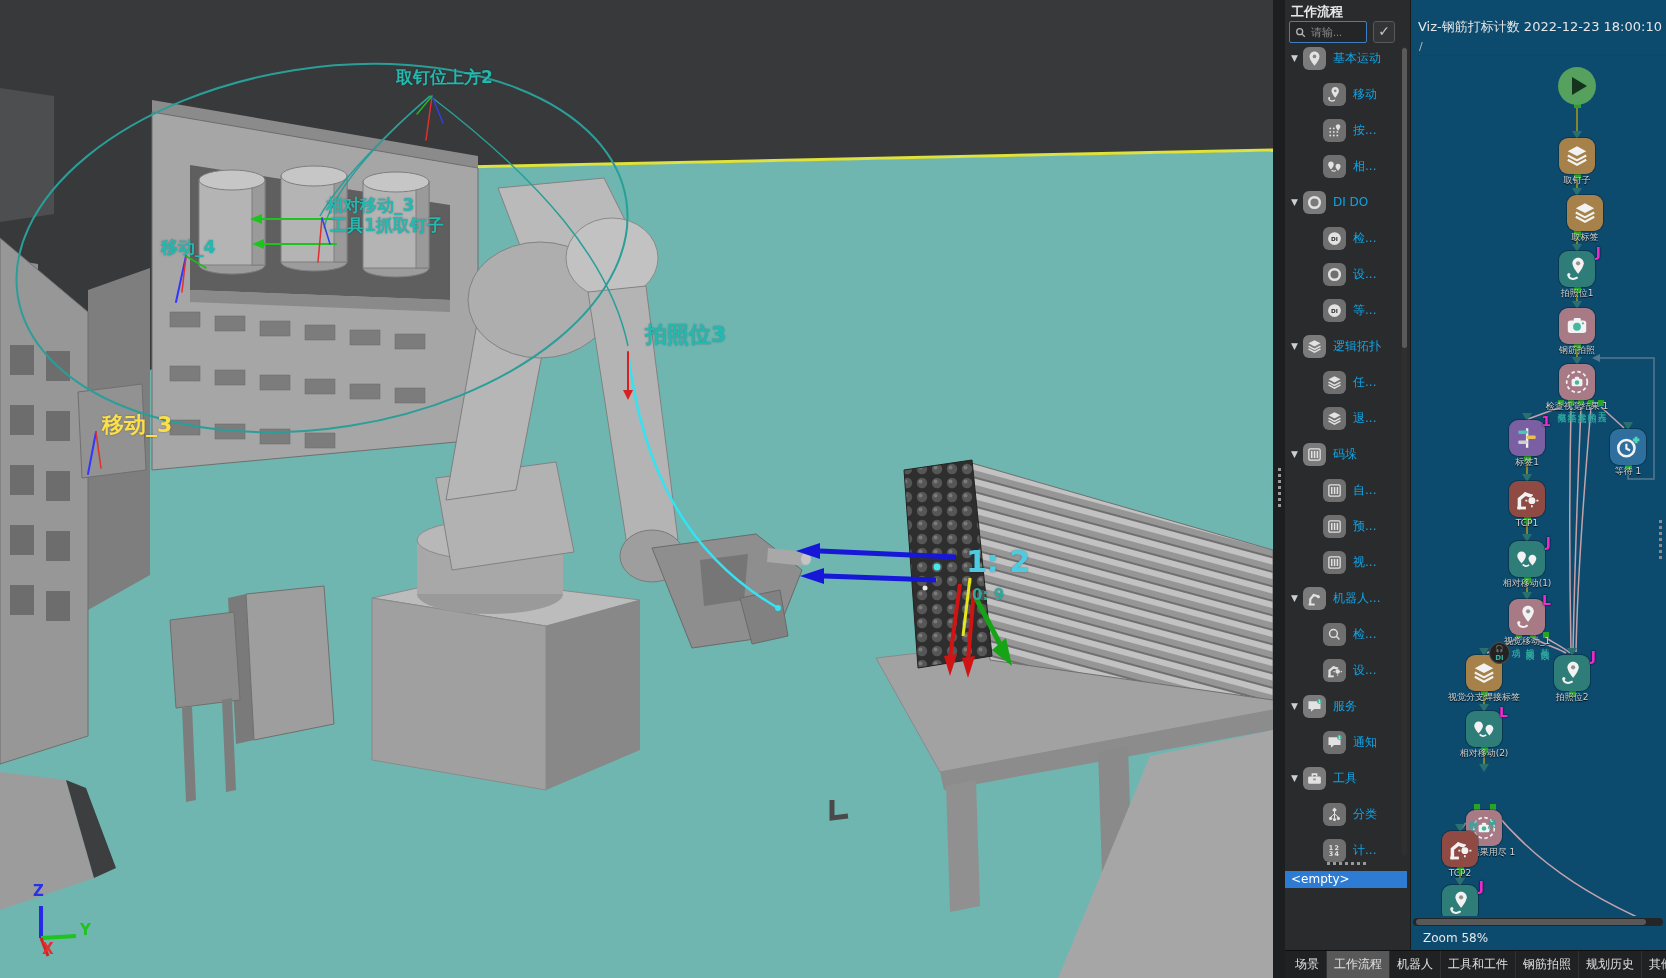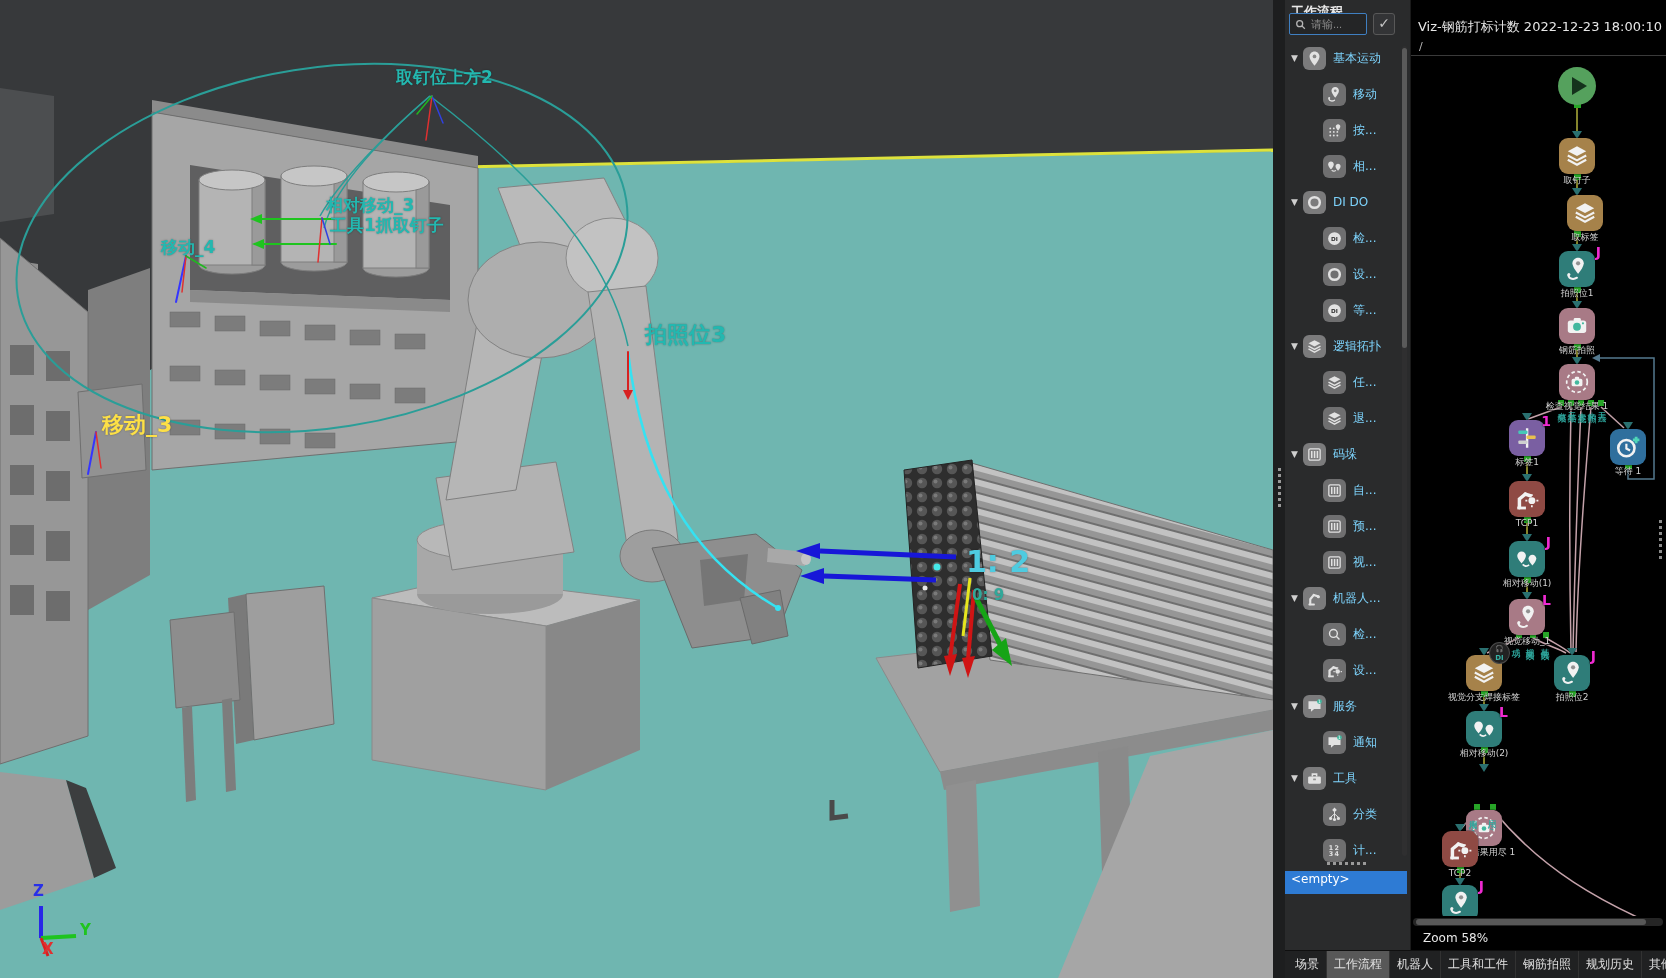--- a/index.html
+++ b/index.html
@@ -15,44 +15,44 @@
   
   #vsplit{position:absolute;left:1273px;top:0;width:12px;height:978px;background:#1d1e1f;}
   .vdots{position:absolute;left:5px;top:468px;width:3px;height:40px;
          background:repeating-linear-gradient(#9a9a9a 0 3px,transparent 3px 6px);}
   .hdots{width:42px;height:3px;margin:2px auto;
          background:repeating-linear-gradient(90deg,#9a9a9a 0 3px,transparent 3px 6px);}
 
   
   #treepanel{position:absolute;left:1285px;top:0;width:125px;height:950px;background:#2a2b2c;border-right:1px solid #1c1c1c;}
   #lib-header{position:absolute;left:6px;top:3px;color:#e8e8e8;font-size:13px;font-weight:bold;}
-  #searchrow{position:absolute;left:0;top:13px;width:125px;height:34px;}
+  #searchrow{position:absolute;left:0;top:21px;width:125px;height:34px;}
   #searchbox{position:absolute;left:4px;top:0;width:76px;height:20px;border:1px solid #3f7fc1;
              background:#242526;border-radius:2px;display:flex;align-items:center;}
   #searchbox svg{width:13px;height:13px;margin:0 2px 0 4px;color:#b5b5b5;}
   #searchbox input{flex:1;min-width:0;border:0;background:transparent;color:#cfcfcf;font-size:11px;outline:none;}
   #searchbox input::placeholder{color:#8a8a8a;}
   #searchchk{position:absolute;left:88px;top:0;width:20px;height:20px;background:#333436;border:1px solid #585858;
              border-radius:3px;color:#c4c4c4;font-size:14px;line-height:19px;text-align:center;font-weight:bold;}
   #tree{position:absolute;left:0;top:40px;width:118px;}
   .trow{height:36px;display:flex;align-items:center;}
   .tri{width:12px;margin-left:6px;color:#cfcfcf;font-size:9px;}
   .ticon{width:23px;height:23px;border-radius:6px;background:#6f6f70;display:flex;align-items:center;justify-content:center;flex:none;}
   .trow.cat .ticon{background:#7b7b7c;}
   .trow.child{padding-left:38px;}
   .ticon svg{width:17px;height:17px;color:#e2e2e2;}
-  .tlabel{margin-left:7px;color:#7dd3fc;font-size:12px;white-space:nowrap;overflow:hidden;}
+  .tlabel{margin-left:7px;color:#0ea5e9;font-size:12px;white-space:nowrap;overflow:hidden;}
   #treescroll{position:absolute;left:117px;top:46px;width:5px;height:810px;background:#2f2f30;border-radius:3px;}
   #treescroll .thumb{position:absolute;left:0;top:2px;width:5px;height:300px;background:#5a5a5a;border-radius:3px;}
   #treesplit{position:absolute;left:0;top:860px;width:125px;height:9px;}
-  #emptybar{position:absolute;left:0;top:871px;width:122px;height:23px;background:#2e7bd4;color:#fff;
+  #emptybar{position:absolute;left:0;top:871px;width:122px;height:17px;background:#2e7bd4;color:#fff;
             font-size:12px;line-height:17px;padding-left:6px;box-sizing:border-box;}
 
   
-  #flowpanel{position:absolute;left:1410px;top:0;width:256px;height:950px;background:#000000;border-left:1px solid #1a1a1a;}
+  #flowpanel{position:absolute;left:1410px;top:0;width:256px;height:950px;background:#0c4a6e;border-left:1px solid #1a1a1a;}
   #flow-title{position:absolute;left:7px;top:18px;color:#e6e6e6;font-size:13px;white-space:nowrap;}
   #flow-crumb{position:absolute;left:8px;top:40px;color:#bdbdbd;font-size:11px;}
   #flow-canvas{position:absolute;left:0;top:55px;width:256px;height:860px;overflow:hidden;border-top:1px solid #3a3a3a;}
   .edges{position:absolute;left:0;top:-55px;width:256px;height:978px;}
   #play{position:absolute;left:147px;top:11px;width:38px;height:38px;border-radius:50%;background:#55a15d;
         display:flex;align-items:center;justify-content:center;}
   #play .ptri{width:0;height:0;border-left:15px solid #14321c;border-top:9px solid transparent;border-bottom:9px solid transparent;margin-left:4px;}
   .fnode{position:absolute;width:36px;}
   .nbox{position:relative;width:36px;height:36px;border-radius:9px;display:flex;align-items:center;justify-content:center;
         box-shadow:0 0 0 1px rgba(0,0,0,.25);}

